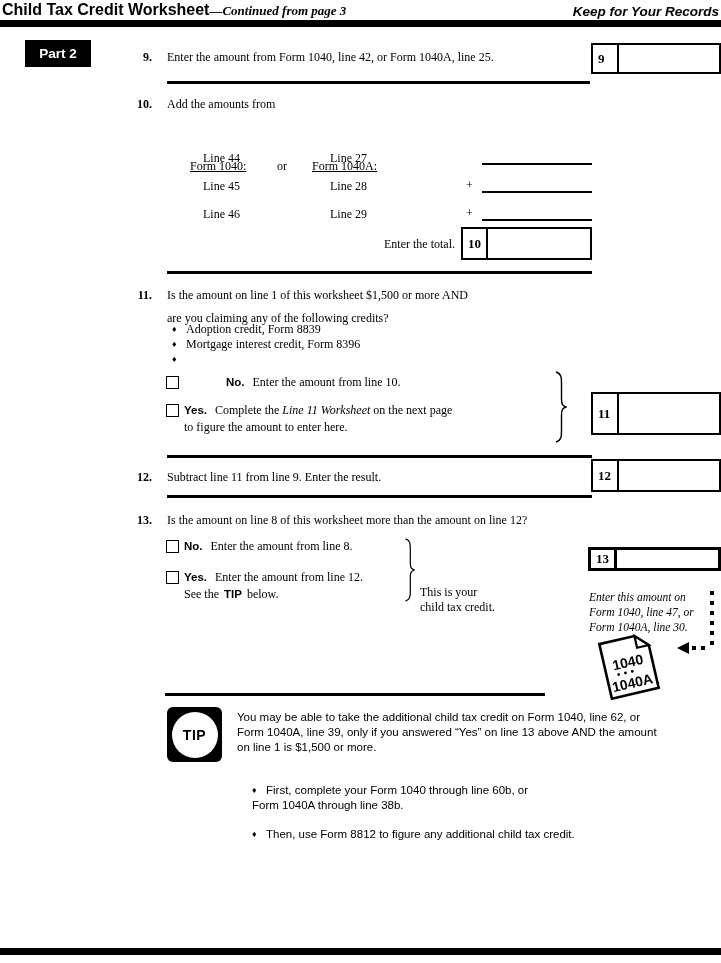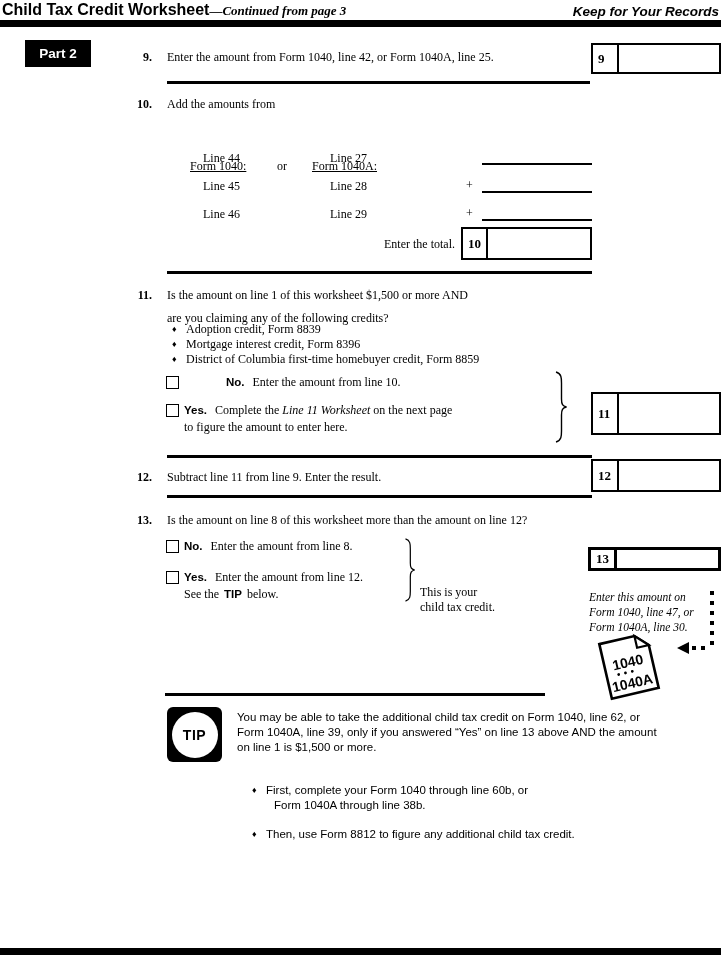--- a/index.html
+++ b/index.html
@@ -96,21 +96,20 @@
     <span>Is the amount on line 1 of this worksheet $1,500 or more</span>
     <span class="b">AND</span>
   </div>
   <div class="t" style="left:167px;top:303px;margin-top:8px;">are you claiming any of the following credits?</div>
 
   <div class="bullet" style="left:172px;top:324px;">♦</div>
   <div class="t" style="left:186px;top:322px;">Adoption credit, Form 8839</div>
   <div class="bullet" style="left:172px;top:339px;">♦</div>
   <div class="t" style="left:186px;top:337px;">Mortgage interest credit, Form 8396</div>
   <div class="bullet" style="left:172px;top:354px;">♦</div>
-  <div class="t" style="left:186px;top:352px;">District of Columbia first-time homebuyer credit, Form 8859</div>
 
   <div class="checkbox" style="left:166px;top:376px;"></div>
   <div class="t" style="left:184px;top:375px;padding-left:42px;">
     <span class="chklabel">No.</span>
     <span class="after-label">Enter the amount from line 10.</span>
   </div>
 
   <div class="checkbox" style="left:166px;top:404px;"></div>
   <div class="t" style="left:184px;top:403px;">
     <span class="chklabel">Yes.</span>
@@ -195,18 +194,18 @@
   <div class="tip-icon">
     <div class="circle">
       <span>TIP</span>
     </div>
   </div>
   <div class="tiptext">
     <span>You may be able to take the </span><span class="b">additional child tax credit</span><span> on Form 1040, line 62, </span><span class="b">or</span><span> Form 1040A, line 39, only if you answered “Yes” on line 13 above </span><span class="b">AND</span><span> the amount on line 1 is $1,500 or more.</span>
   </div>
   <div class="bullet" style="left:252px;top:785px;">♦</div>
   <div class="tipline" style="left:266px;top:783px;">First, complete your Form 1040 through line 60b, or</div>
-  <div class="tipline" style="left:274px;top:798px;text-align:right;">Form 1040A through line 38b.</div>
+  <div class="tipline" style="left:252px;top:798px;text-align:right;">Form 1040A through line 38b.</div>
   <div class="bullet" style="left:252px;top:829px;">♦</div>
   <div class="tipline" style="left:266px;top:827px;">Then, use Form 8812 to figure any additional child tax credit.</div>
 
   <div class="bar" style="top:948px;"></div>
 </div>
 
 </body></html>

